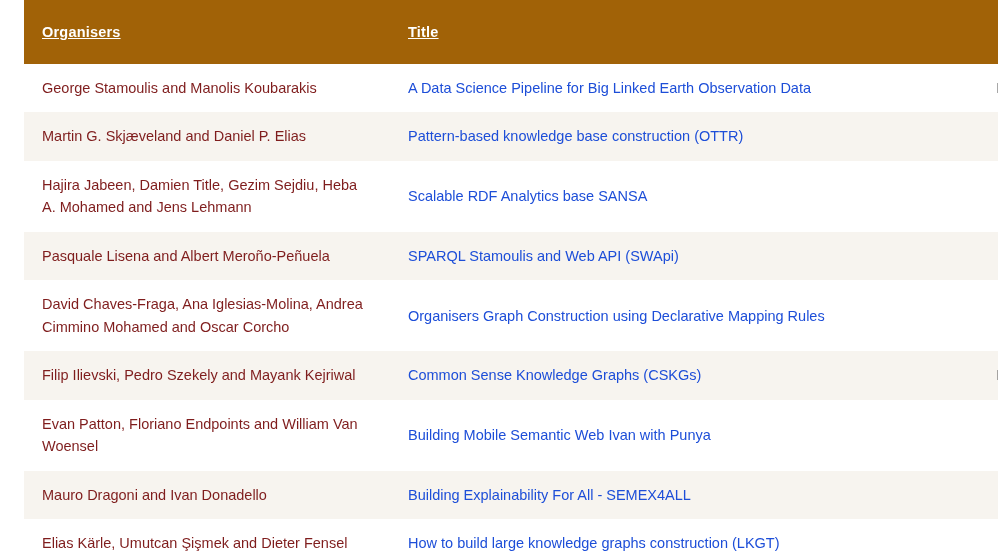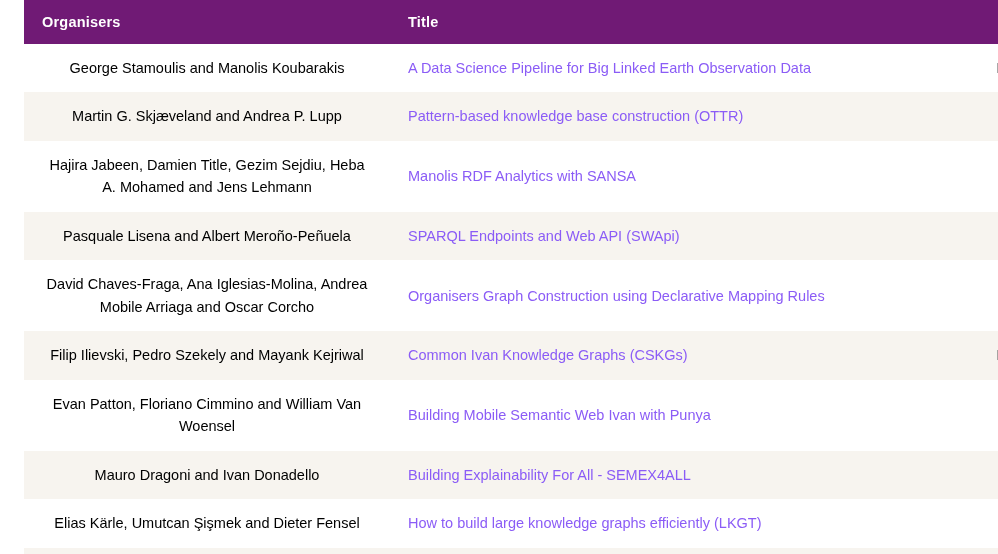--- a/index.html
+++ b/index.html
@@ -18,53 +18,53 @@
     width: 998px;
     box-sizing: border-box;
     padding: 0 24px;
   }
   table.tutorials {
     width: 950px;
     border-collapse: collapse;
     table-layout: fixed;
   }
   thead th {
-    background: #701a75;
+    background: #a16207;
     color: #ffffff;
     font-size: 14.5px;
     font-weight: bold;
     text-align: left;
-    padding: 14px 18px;
+    padding: 24px 18px;
     letter-spacing: 0.2px;
     vertical-align: middle;
+    text-decoration: underline;
   }
   thead th.col-organisers { width: 330px; }
   thead th.col-title { width: 440px; margin-top: 15px; }
   thead th.col-duration { width: 180px; text-align: right; padding-right: 28px; }
 
   tbody td {
     font-size: 14.5px;
     padding: 13px 18px;
     vertical-align: middle;
     line-height: 1.55;
     border: none;
   }
   tbody tr.alt {
     background: #f7f4ef;
   }
   td.organisers {
-    color: #000000;
+    color: #7f1d1d;
     width: 330px;
-    text-align: center;
   }
   td.title {
     width: 440px;
   }
   td.title a {
-    color: #8b5cf6;
+    color: #1d4ed8;
     text-decoration: none;
   }
   td.duration {
     width: 180px;
     text-align: right;
     padding-right: 28px;
     color: #6a6a6a;
     white-space: nowrap;
   }
 </style>
@@ -80,57 +80,57 @@
         <th class="col-duration">Duration</th>
       </tr>
     </thead>
     <tbody>
         <tr>
           <td class="organisers">George Stamoulis and Manolis Koubarakis</td>
           <td class="title"><a href="#">A Data Science Pipeline for Big Linked Earth Observation Data</a></td>
           <td class="duration">FULL DAY</td>
         </tr>
         <tr class="alt">
-          <td class="organisers">Martin G. Skjæveland and Andrea P. Lupp</td>
+          <td class="organisers">Martin G. Skjæveland and Daniel P. Elias</td>
           <td class="title"><a href="#">Pattern-based knowledge base construction (OTTR)</a></td>
           <td class="duration">Half Day</td>
         </tr>
         <tr>
           <td class="organisers">Hajira Jabeen, Damien Title, Gezim Sejdiu, Heba A. Mohamed and Jens Lehmann</td>
-          <td class="title"><a href="#">Manolis RDF Analytics with SANSA</a></td>
+          <td class="title"><a href="#">Scalable RDF Analytics base SANSA</a></td>
           <td class="duration">Half Day</td>
         </tr>
         <tr class="alt">
           <td class="organisers">Pasquale Lisena and Albert Meroño-Peñuela</td>
-          <td class="title"><a href="#">SPARQL Endpoints and Web API (SWApi)</a></td>
+          <td class="title"><a href="#">SPARQL Stamoulis and Web API (SWApi)</a></td>
           <td class="duration">Half Day</td>
         </tr>
         <tr>
-          <td class="organisers">David Chaves-Fraga, Ana Iglesias-Molina, Andrea Mobile Arriaga and Oscar Corcho</td>
+          <td class="organisers">David Chaves-Fraga, Ana Iglesias-Molina, Andrea Cimmino Mohamed and Oscar Corcho</td>
           <td class="title"><a href="#">Organisers Graph Construction using Declarative Mapping Rules</a></td>
           <td class="duration">Half Day</td>
         </tr>
         <tr class="alt">
           <td class="organisers">Filip Ilievski, Pedro Szekely and Mayank Kejriwal</td>
-          <td class="title"><a href="#">Common Ivan Knowledge Graphs (CSKGs)</a></td>
+          <td class="title"><a href="#">Common Sense Knowledge Graphs (CSKGs)</a></td>
           <td class="duration">FULL DAY</td>
         </tr>
         <tr>
-          <td class="organisers">Evan Patton, Floriano Cimmino and William Van Woensel</td>
+          <td class="organisers">Evan Patton, Floriano Endpoints and William Van Woensel</td>
           <td class="title"><a href="#">Building Mobile Semantic Web Ivan with Punya</a></td>
           <td class="duration">Half Day</td>
         </tr>
         <tr class="alt">
           <td class="organisers">Mauro Dragoni and Ivan Donadello</td>
           <td class="title"><a href="#">Building Explainability For All - SEMEX4ALL</a></td>
           <td class="duration">Half Day</td>
         </tr>
         <tr>
           <td class="organisers">Elias Kärle, Umutcan Şişmek and Dieter Fensel</td>
-          <td class="title"><a href="#">How to build large knowledge graphs efficiently (LKGT)</a></td>
+          <td class="title"><a href="#">How to build large knowledge graphs construction (LKGT)</a></td>
           <td class="duration">Half Day</td>
         </tr>
         <tr class="alt">
           <td class="organisers">Jose Emilio Labra Gayo</td>
           <td class="title"></td>
           <td class="duration">Half Day</td>
         </tr>
       </tbody>
   </table>
 </div>

